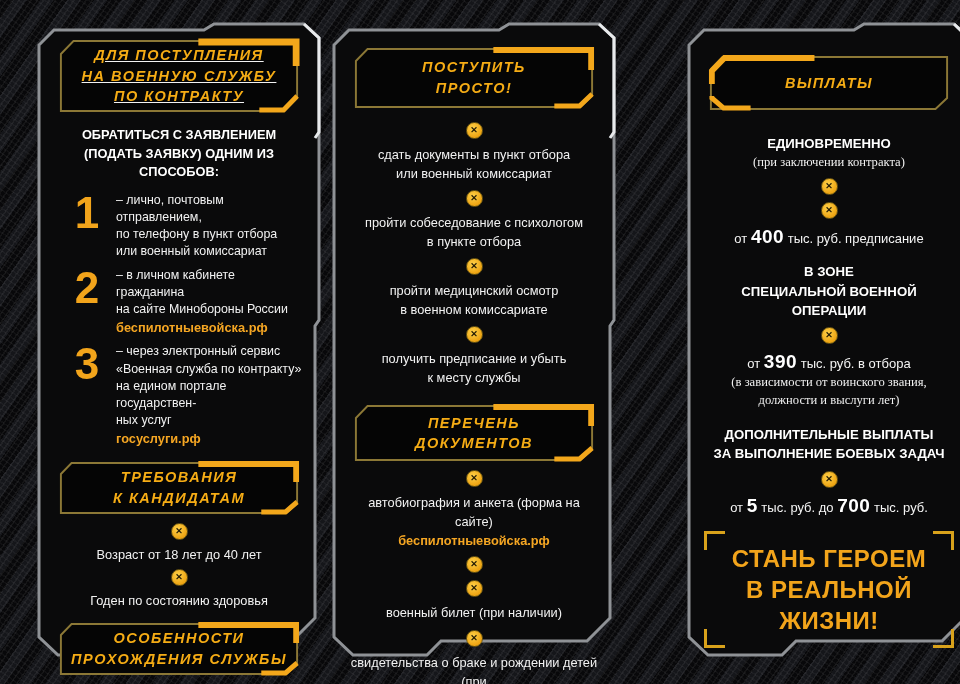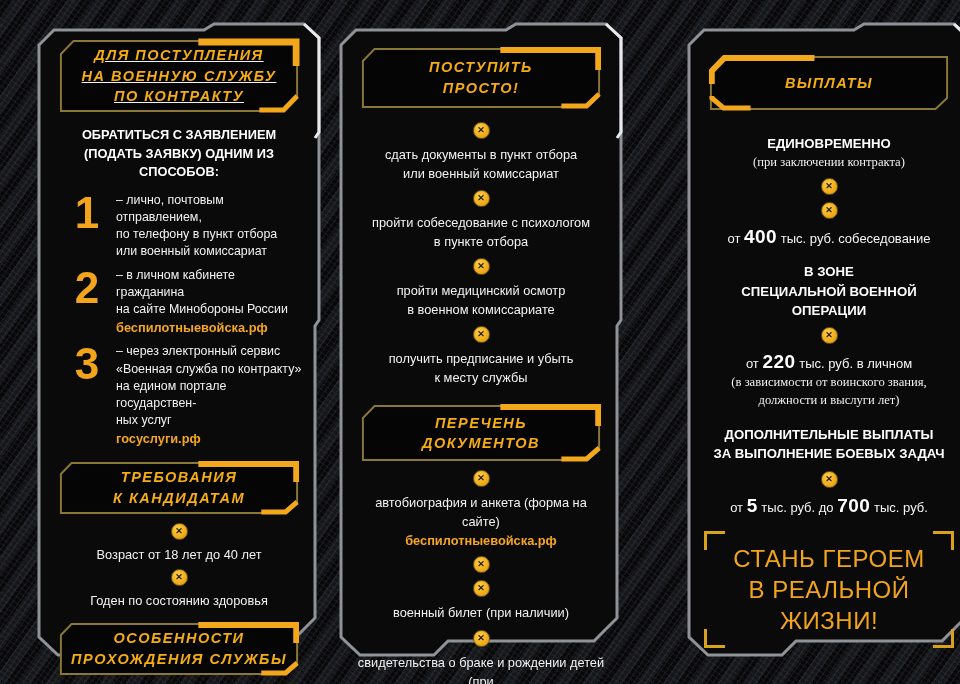--- a/index.html
+++ b/index.html
@@ -7,21 +7,21 @@
     width:960px;height:684px;position:relative;overflow:hidden;
     font-family:"Liberation Sans",sans-serif;
     background-color:#0e0e10;
     background-image:
       repeating-linear-gradient(125deg, rgba(255,255,255,.05) 0 1.5px, rgba(255,255,255,0) 1.5px 5px),
       repeating-linear-gradient(35deg, rgba(255,255,255,.035) 0 1.5px, rgba(255,255,255,0) 1.5px 5px),
       repeating-linear-gradient(125deg, #08080a 0 11px, #15161a 11px 22px);
   }
   .panel{position:absolute;top:20px;width:290px;height:652px;}
   #panel-left{left:34px;}
-  #panel-middle{left:336px;}
+  #panel-middle{left:329px;}
   #panel-right{left:684px;}
   .frame{position:absolute;inset:0;width:100%;height:100%;}
   .content{position:absolute;left:20px;right:20px;top:12px;bottom:16px;text-align:center;color:#f2f2f2;}
   .pre{white-space:pre-line;}
   
   .hdr{position:relative;margin:6px 4px 0 4px;}
   .hdr svg{position:absolute;inset:0;width:100%;height:100%;}
   .hdr-text{
     position:relative;z-index:1;color:#F5AC15;font-weight:bold;font-style:italic;
     letter-spacing:1.5px;font-size:14.5px;line-height:1.42;padding:10px 6px;
@@ -49,21 +49,21 @@
   .pay-title{font-weight:bold;font-size:13.2px;line-height:1.45;color:#fff;margin-top:14px;}
   .pay-line{font-size:13px;color:#f4f4f4;}
   .pay-line .big{font-size:19px;font-weight:800;color:#fff;letter-spacing:0.5px;}
   .pay-note{font-size:12.6px;line-height:1.45;color:#f0f0f0;font-family:Liberation Serif, serif;}
   .hero-wrap{position:relative;margin:14px 0 0 0;padding:12px 6px;}
   .corner{position:absolute;width:18px;height:16px;border:0 solid #D9A21B;}
   .c-tl{left:0;top:0;border-left-width:3px;border-top-width:3px;}
   .c-tr{right:0;top:0;border-right-width:3px;border-top-width:3px;}
   .c-bl{left:0;bottom:0;border-left-width:3px;border-bottom-width:3px;}
   .c-br{right:0;bottom:0;border-right-width:3px;border-bottom-width:3px;}
-  .hero{color:#F2A41B;font-weight:400;font-size:24px;line-height:1.3;letter-spacing:0.5px;}
+  .hero{color:#F2A41B;font-weight:700;font-size:24px;line-height:1.3;letter-spacing:0.5px;}
 </style>
 </head>
 <body>
 
 <div class="panel" id="panel-left">
   <svg class="frame" viewBox="0 0 290 652" preserveAspectRatio="none">
     <path d="M20 10 L170 10 L180 4 L270 4 L285 18 L285 300 L281 306 L281 598 L258 621 L112 621 L98 635 L24 635 L5 617 L5 25 Z" fill="#0a0a0b" stroke="#8f9296" stroke-width="3"></path>
     <path d="M270 4 L285 18 L285 112 L281 118" fill="none" stroke="#e8eaec" stroke-width="3"></path>
   </svg>
   <div class="content">
@@ -210,27 +210,27 @@
       </svg>
       <div class="hdr-text pre">ВЫПЛАТЫ</div>
     </div>
 
     <div class="pay-title" style="margin-top:22px;">ЕДИНОВРЕМЕННО</div>
     <div class="pay-note">(при заключении контракта)</div>
 
     <div class="bullet mid">✕</div>
 
     <div class="bullet mid">✕</div>
-    <div class="pay-line"><span>от </span><b class="big">400</b><span> тыс. руб. собеседование</span></div>
+    <div class="pay-line"><span>от </span><b class="big">400</b><span> тыс. руб. предписание</span></div>
 
     <div class="pay-title pre" style="">В ЗОНЕ
 СПЕЦИАЛЬНОЙ ВОЕННОЙ ОПЕРАЦИИ</div>
 
     <div class="bullet mid">✕</div>
-    <div class="pay-line"><span>от </span><b class="big">220</b><span> тыс. руб. в личном</span></div>
+    <div class="pay-line"><span>от </span><b class="big">390</b><span> тыс. руб. в отбора</span></div>
     <div class="pay-note pre">(в зависимости от воинского звания,
 должности и выслуги лет)</div>
 
     <div class="pay-title pre" style="margin-top:16px;">ДОПОЛНИТЕЛЬНЫЕ ВЫПЛАТЫ
 ЗА ВЫПОЛНЕНИЕ БОЕВЫХ ЗАДАЧ</div>
 
     <div class="bullet mid">✕</div>
     <div class="pay-line"><span>от </span><b class="big">5</b><span> тыс. руб. до </span><b class="big">700</b><span> тыс. руб.</span></div>
 
     <div class="hero-wrap">

